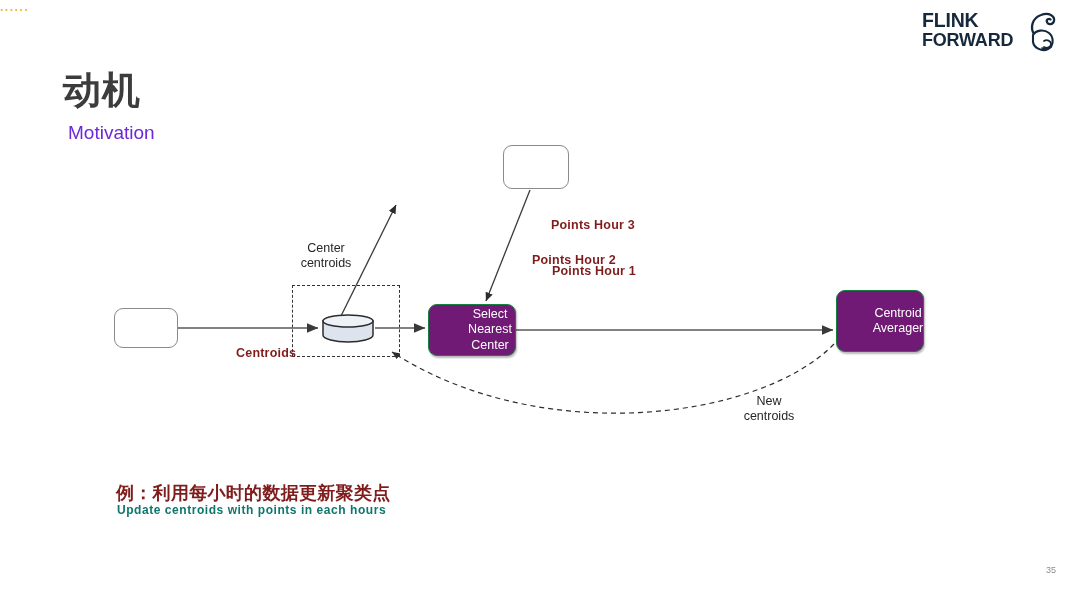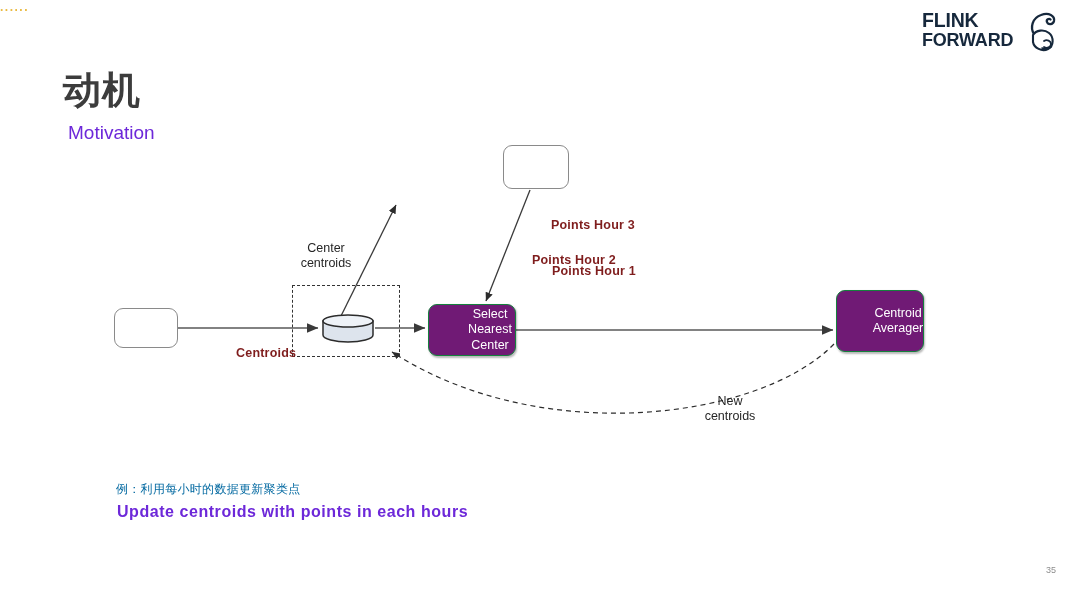--- a/index.html
+++ b/index.html
@@ -135,49 +135,49 @@
   .lbl-gold {
     position: absolute;
     font-size: 12.5px;
     font-weight: bold;
     color: #7f1d1d;
     letter-spacing: 0.2px;
     white-space: nowrap;
     margin-left: 18px;
   }
   #lbl-final { left: 290px; top: 241px; width: 72px; }
-  #lbl-new { left: 690px; top: 394px; width: 80px; }
+  #lbl-new { left: 729px; top: 394px; width: 80px; }
   #lbl-centroids { left: 218px; top: 346px; }
   #lbl-hour1 { left: 503px; top: 264px; padding-left: 31px; }
   #lbl-hour2 { left: 514px; top: 253px; }
   #lbl-hour3 { left: 533px; top: 218px; }
   #lbl-dots {
     left: 545px; top: 196px;
     font-size: 12px; letter-spacing: 1.5px;
     font-weight: bold; color: #E9B93F;
   }
 
   
   #caption-cn {
     position: absolute;
     left: 116px;
     top: 481px;
     font-family: "DejaVu Sans", "Liberation Sans", sans-serif;
-    font-size: 12px;
-    font-weight: normal;
-    color: #0369a1;
+    font-size: 18px;
+    font-weight: bold;
+    color: #7f1d1d;
     letter-spacing: 0.3px;
   }
   #caption-en {
     position: absolute;
     left: 117px;
     top: 503px;
-    font-size: 16px;
-    font-weight: bold;
-    color: #6d28d9;
+    font-size: 12px;
+    font-weight: bold;
+    color: #0f766e;
     letter-spacing: 0.55px;
   }
 
   
   #page-number {
     position: absolute;
     right: 24px;
     bottom: 22px;
     font-size: 9px;
     color: #8D8D8D;

